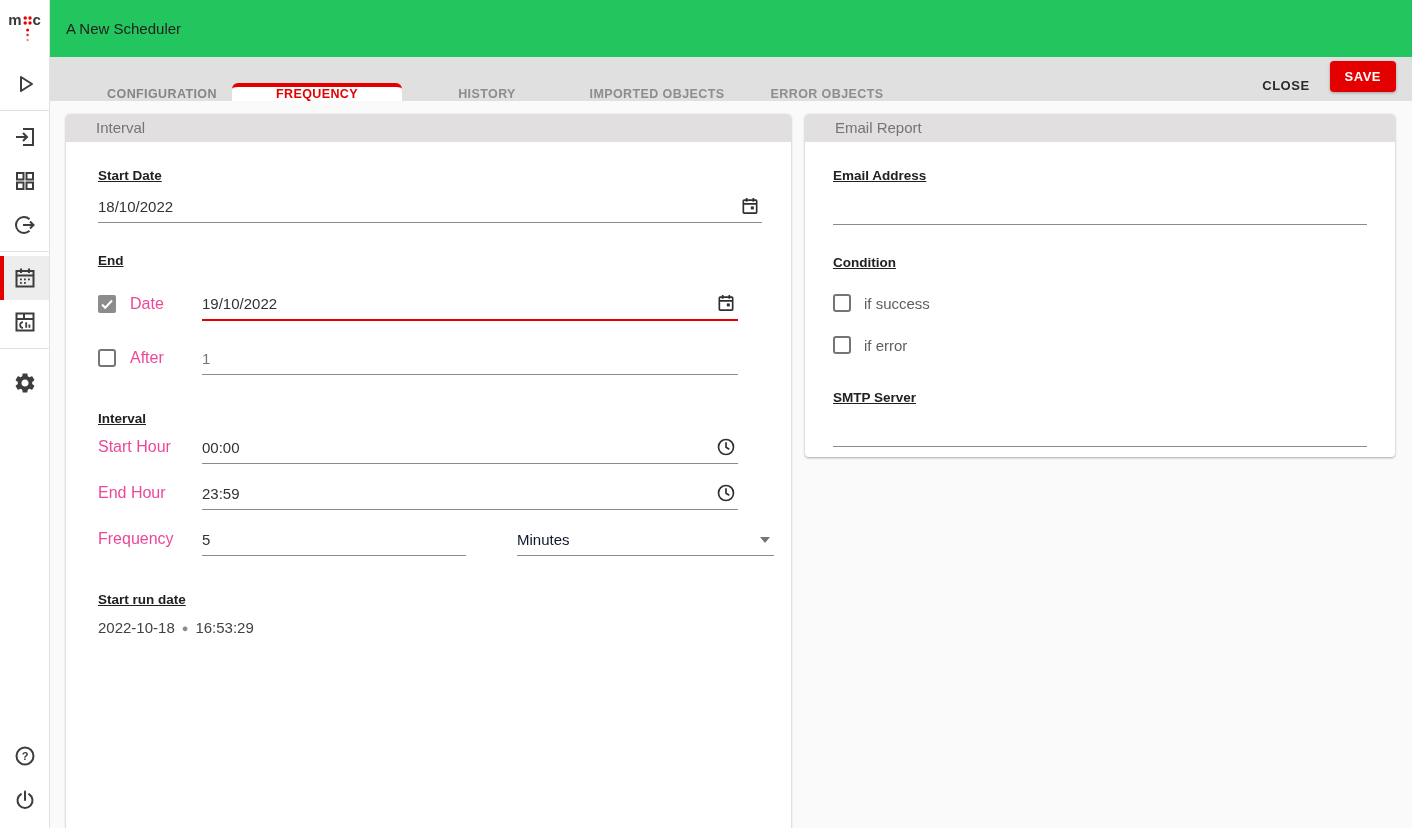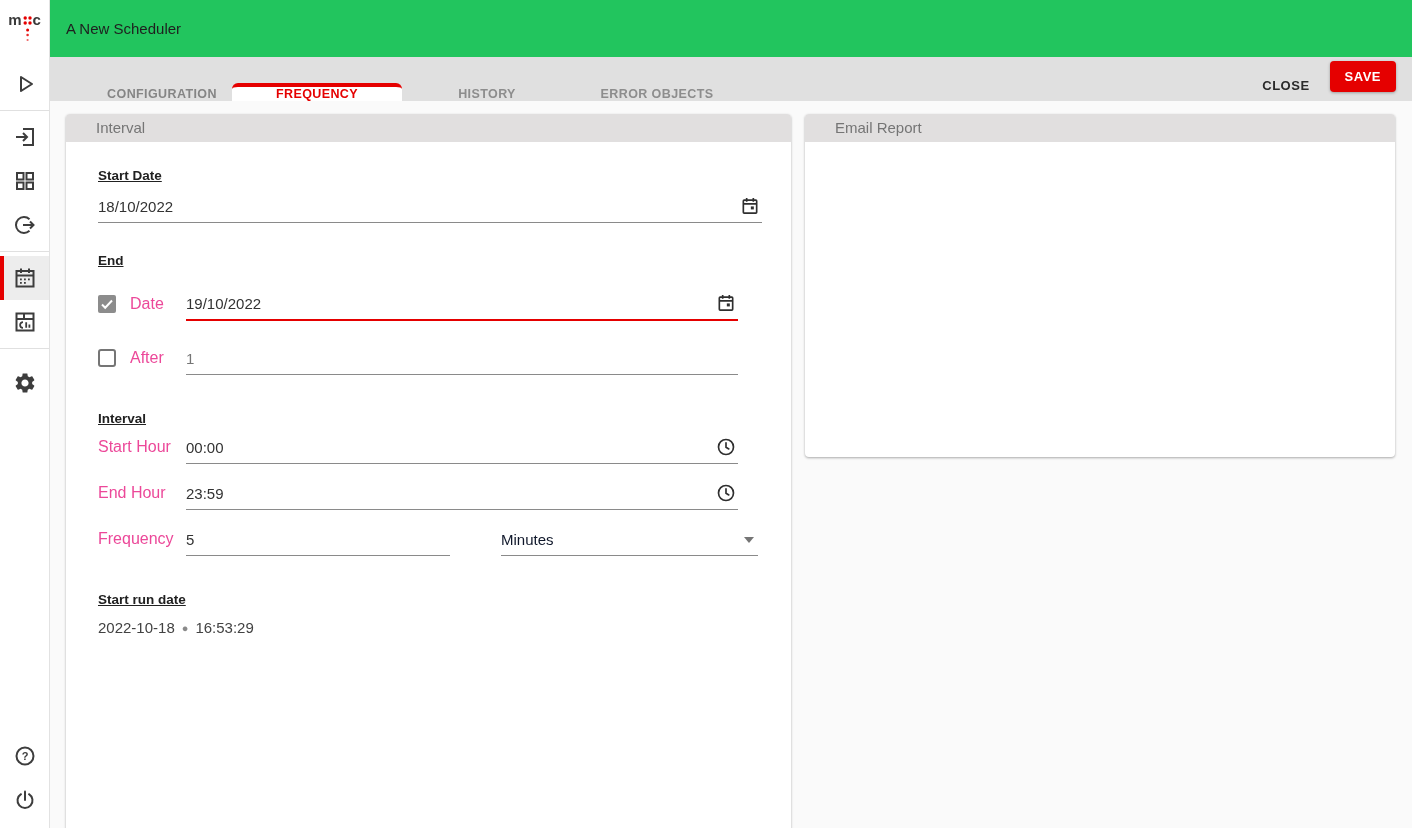--- a/index.html
+++ b/index.html
@@ -93,21 +93,21 @@
   }
   .field-line .trail-icon {
     position:absolute; right:2px; bottom:6px; cursor:pointer;
   }
   .field-plain input { padding-right:0; }
 
   .row { display:flex; align-items:flex-end; margin-top:20px; }
   .lead { width:88px; flex:none; display:flex; align-items:center; padding-bottom:8px; }
   .lead-label { font-size:16px; color:#ec4899; }
   .checkbox { width:18px; height:18px; flex:none; margin-right:14px; cursor:pointer; }
-  .row .field-line { flex:1; margin-right:24px; }
+  .row .field-line { flex:1; margin-right:24px;margin-left:16px; }
   .row .field-fixed { flex:none; width:264px; }
   .row .select-line { flex:none; width:257px; margin-left:27px; margin-right:0; cursor:pointer; }
   .select-line .sel-value { font-size:15px; color:#0f172a; padding:7px 20px 7px 0; }
   .caret {
     position:absolute; right:4px; bottom:12px; width:0; height:0;
     border-left:5px solid transparent; border-right:5px solid transparent;
     border-top:6px solid #757575;
   }
   .dim input { color:#757575; }
 
@@ -213,20 +213,21 @@
   <div class="content">
 
     <header class="titlebar">
       <span class="page-title">A New Scheduler</span>
     </header>
 
     <nav class="tabbar">
       <div class="tab">CONFIGURATION</div>
       <div class="tab active">FREQUENCY</div>
       <div class="tab">HISTORY</div>
+      <div class="tab">IMPORTED OBJECTS</div>
       <div class="tab">ERROR OBJECTS</div>
       <div class="tabbar-actions">
         <button class="btn-text">CLOSE</button>
         <button class="btn-primary">SAVE</button>
       </div>
     </nav>
 
     <main class="main">
 
       <section class="card card-interval">
@@ -329,17 +330,46 @@
             <span>2022-10-18</span>
             <span class="dot-sep">●</span>
             <span>16:53:29</span>
           </div>
 
         </div>
       </section>
 
       <section class="card card-email">
         <div class="card-header">Email Report</div>
+        <div class="card-body">
+
+          <div class="group-label mt26">Email Address</div>
+          <div class="field-line field-plain" style="margin-top:6px;">
+            <input type="text" style="height: 35px;" value="">
+          </div>
+
+          <div class="group-label mt30">Condition</div>
+
+          <div class="check-option">
+            <svg class="checkbox" style="margin-right:0;" viewBox="0 0 18 18">
+              <rect x="1" y="1" width="16" height="16" rx="2" fill="#fff" stroke="#757575" stroke-width="2"></rect>
+            </svg>
+            <span class="opt-label">if success</span>
+          </div>
+
+          <div class="check-option">
+            <svg class="checkbox" style="margin-right:0;" viewBox="0 0 18 18">
+              <rect x="1" y="1" width="16" height="16" rx="2" fill="#fff" stroke="#757575" stroke-width="2"></rect>
+            </svg>
+            <span class="opt-label">if error</span>
+          </div>
+
+          <div class="group-label mt36">SMTP Server</div>
+          <div class="field-line field-plain" style="margin-top:6px;">
+            <input type="text" style="height: 35px;" value="">
+          </div>
+
+        </div>
       </section>
 
     </main>
   </div>
 </div>
 
 </body></html>

